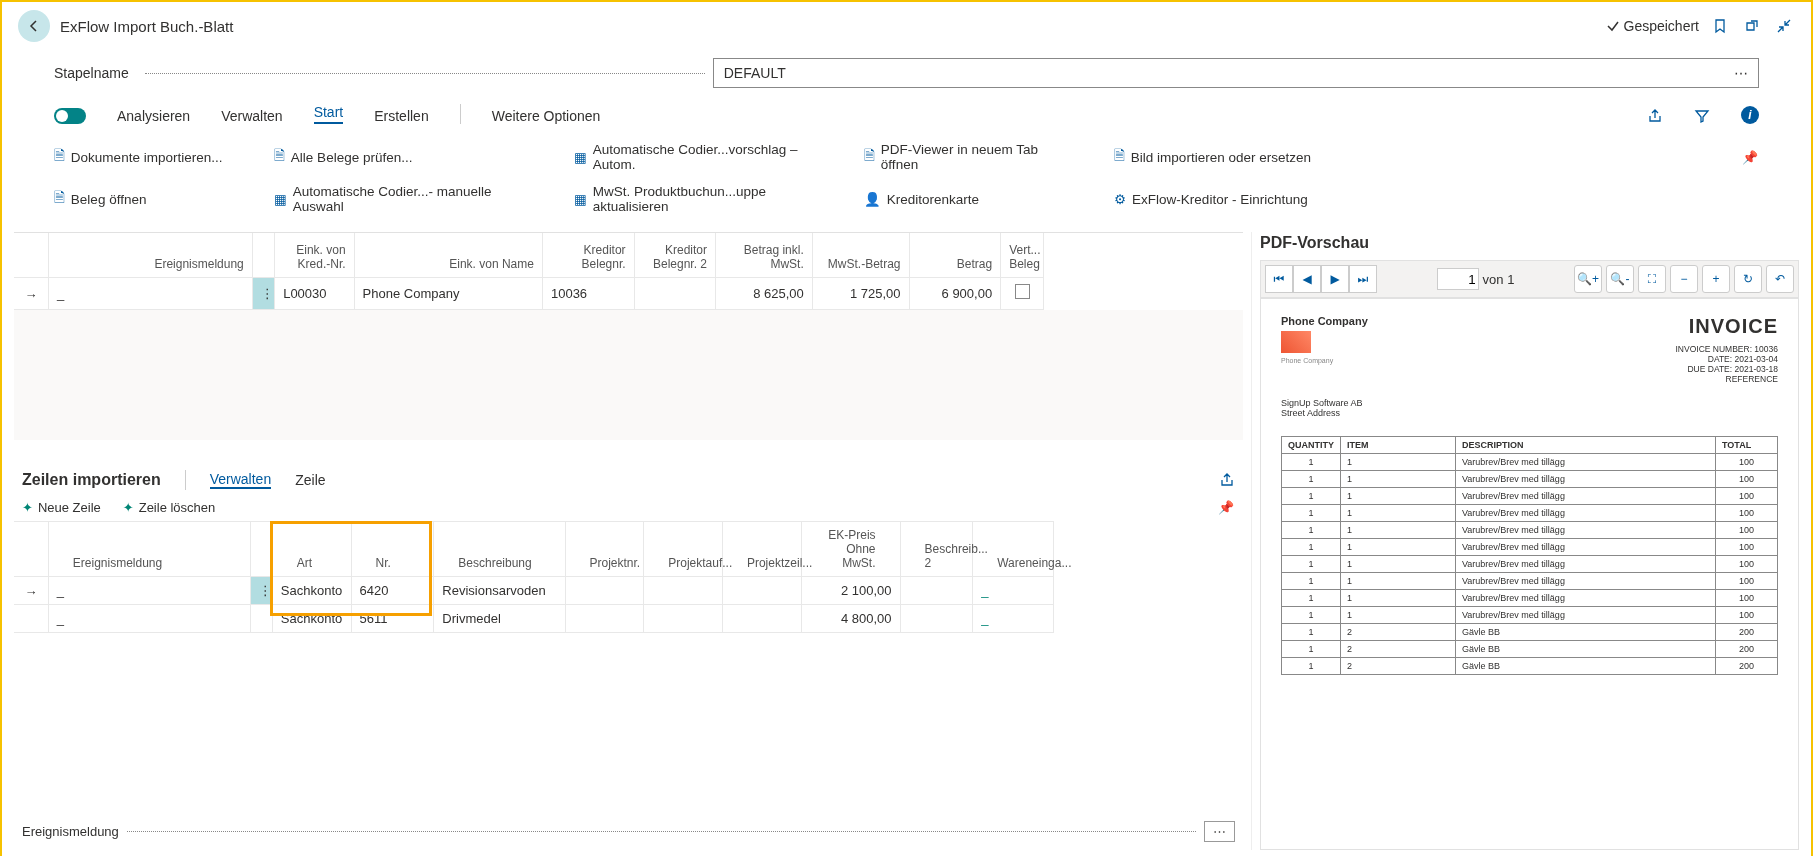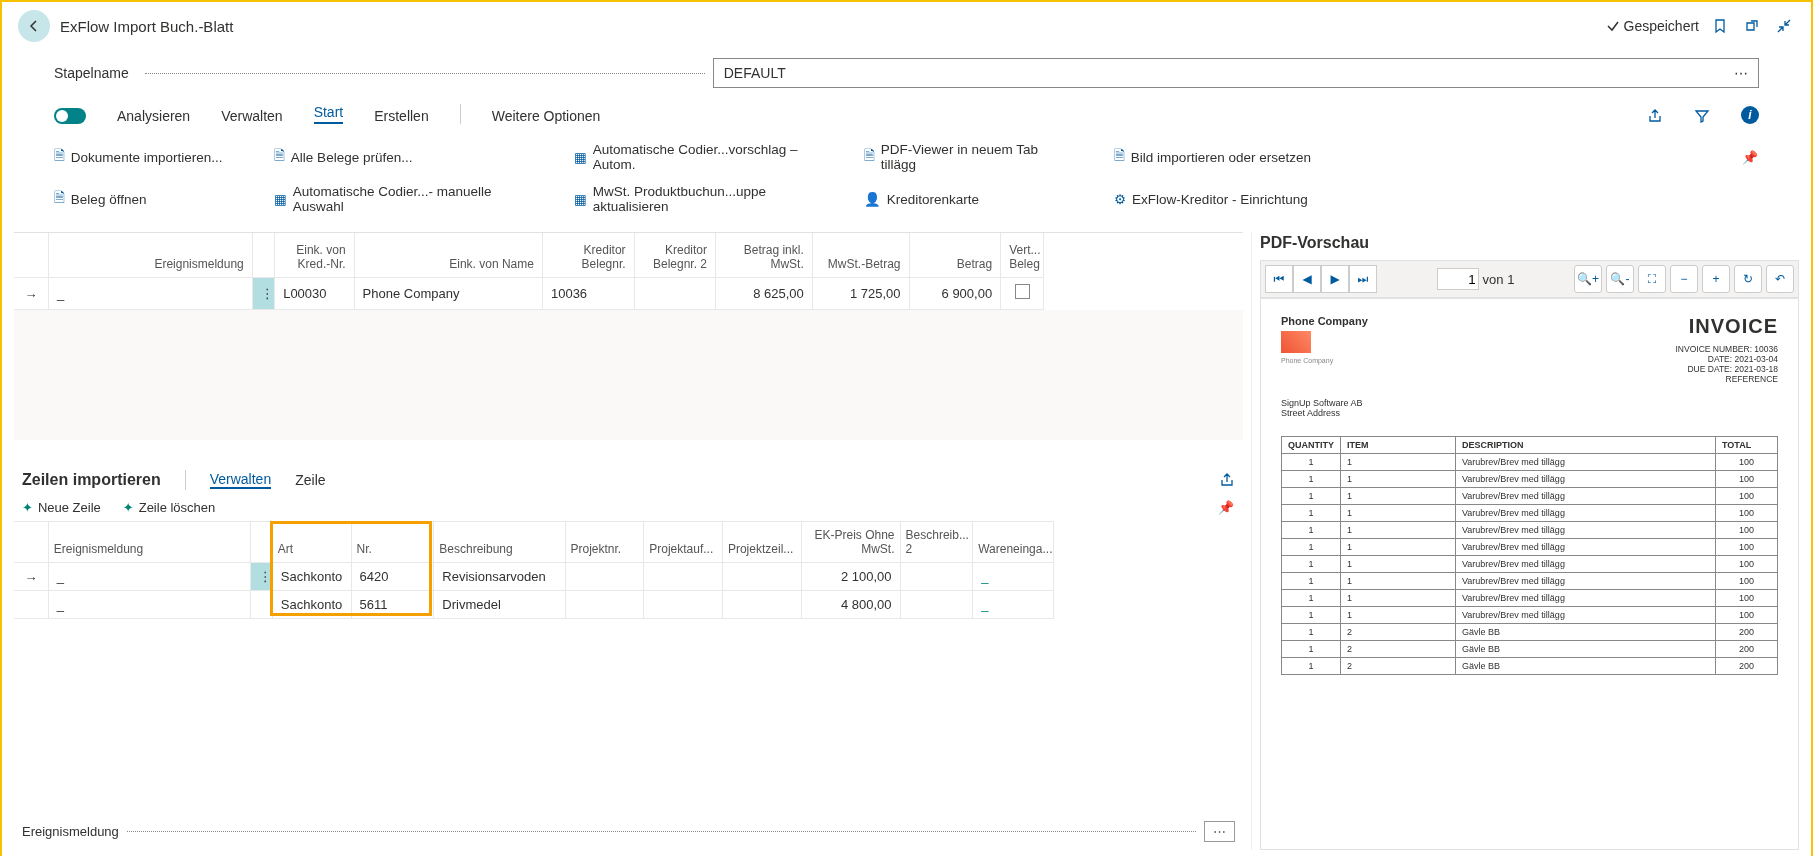--- a/index.html
+++ b/index.html
@@ -60,21 +60,21 @@
 .lines-hdr { display:flex; align-items:center; padding: 12px 8px 4px; gap:24px; }
 .lines-title { font-size:16px; font-weight:600; }
 .lines-tab { font-size:14px; cursor:pointer; }
 .lines-tab.active { color:#005a9e; border-bottom:2px solid #005a9e; }
 .lines-actions { display:flex; gap:22px; padding:6px 8px; }
 .la-item { display:flex; align-items:center; gap:5px; cursor:pointer; font-size:13px; }
 .la-item .ai-icon { color:#008575; }
 
 .ltbl-wrap { overflow:auto; flex:1; }
 .ltbl { width:1040px; border-collapse:collapse; table-layout:fixed; }
-.ltbl th { font-weight:400; font-size:12px; color:#555; text-align:left; padding:6px 5px; border-right:1px solid #e8e8e8; border-bottom:1px solid #e8e8e8; border-top:1px solid #e8e8e8; vertical-align:bottom; height:36px; }
+.ltbl th { font-weight:400; font-size:12px; color:#555; text-align:left; padding:6px 24px; border-right:1px solid #e8e8e8; border-bottom:1px solid #e8e8e8; border-top:1px solid #e8e8e8; vertical-align:bottom; height:36px; }
 .ltbl th.r, .ltbl td.r { text-align:right; }
 .ltbl td { padding:6px 8px; border-right:1px solid #e8e8e8; border-bottom:1px solid #e8e8e8; height:28px; }
 .ltbl td.c { text-align:center; }
 .highlight-box { position:absolute; border:3px solid #f6a000; pointer-events:none; }
 .ltbl-pos { position:relative; }
 .lbl-bottom { display:flex; align-items:center; padding:8px; gap:8px; }
 .lbl-bottom .dots2 { flex:1; border-bottom:1px dotted #888; }
 .more-btn { border:1px solid #999; padding:2px 8px; cursor:pointer; }
 
 
@@ -174,21 +174,21 @@
       <div class="action-item" style="width:260px">
           <span class="ai-icon">🗎</span>
           <span>Alle Belege prüfen...</span>
         </div>
       <div class="action-item" style="width:250px">
           <span class="ai-icon">▦</span>
           <span>Automatische Codier...vorschlag – Autom.</span>
         </div>
       <div class="action-item" style="width:210px">
           <span class="ai-icon">🗎</span>
-          <span>PDF-Viewer in neuem Tab tillägg</span>
+          <span>PDF-Viewer in neuem Tab öffnen</span>
         </div>
       <div class="action-item">
           <span class="ai-icon">🗎</span>
           <span>Bild importieren oder ersetzen</span>
         </div>
       <span class="action-pin">📌</span>
     </div>
     <div class="action-row">
       <div class="action-item" style="width:180px">
           <span class="ai-icon">🗎</span>

